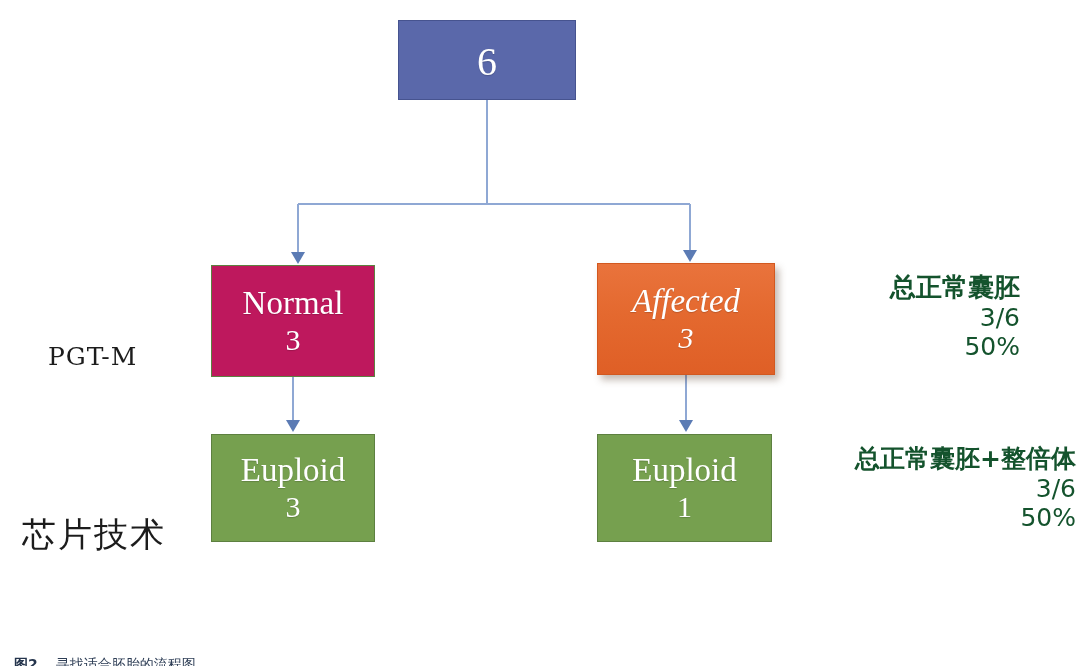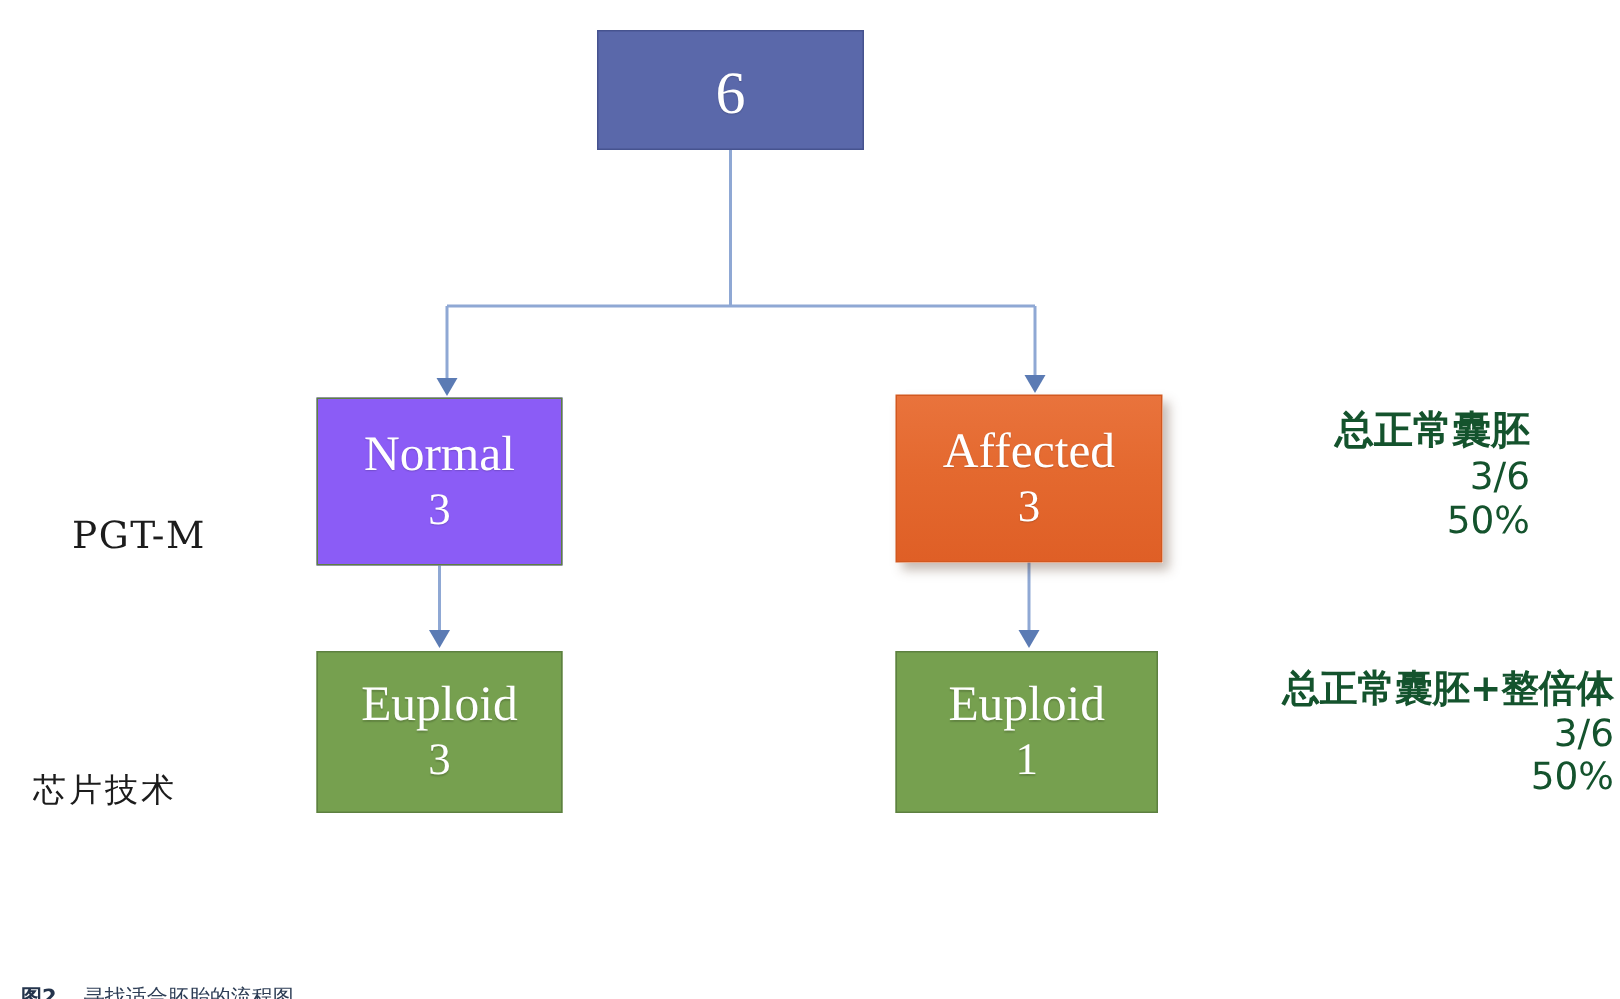--- a/index.html
+++ b/index.html
@@ -31,29 +31,30 @@
   #box-root{
     left:398px;top:20px;width:178px;height:80px;
     background:#5a68aa;
     border:1px solid #46538f;
   }
   #box-root .num{font-size:40px;line-height:1;}
 
   
   #box-normal{
     left:211px;top:265px;width:164px;height:112px;
-    background:#8b5cf6;
+    background:#be185d;
     border:1px solid #5d8040;
   }
   
   #box-affected{
     left:597px;top:263px;width:178px;height:112px;
     background:linear-gradient(180deg,#e9733c 0%,#e4692f 45%,#df5f26 100%);
     border:1px solid #d2581f;
     box-shadow:4px 5px 7px rgba(90,60,40,.35);
+    font-style:italic;
   }
   
   #box-euploid-left{
     left:211px;top:434px;width:164px;height:108px;
     background:#76a04f;
     border:1px solid #5d8040;
   }
   
   #box-euploid-right{
     left:597px;top:434px;width:175px;height:108px;
@@ -73,21 +74,21 @@
   }
   #label-pgtm{
     left:48px;top:298px;
     font-family:"DejaVu Serif", serif;
     font-size:25px;
     letter-spacing:1px;
   }
   #label-chip{
     left:22px;top:468px;
     font-family:"DejaVu Sans", sans-serif;
-    font-size:22px;
+    font-size:34px;
     letter-spacing:2px;
   }
 
   
   .annotation{
     position:absolute;
     color:#14532d;
     text-align:right;
     line-height:1.18;
   }

